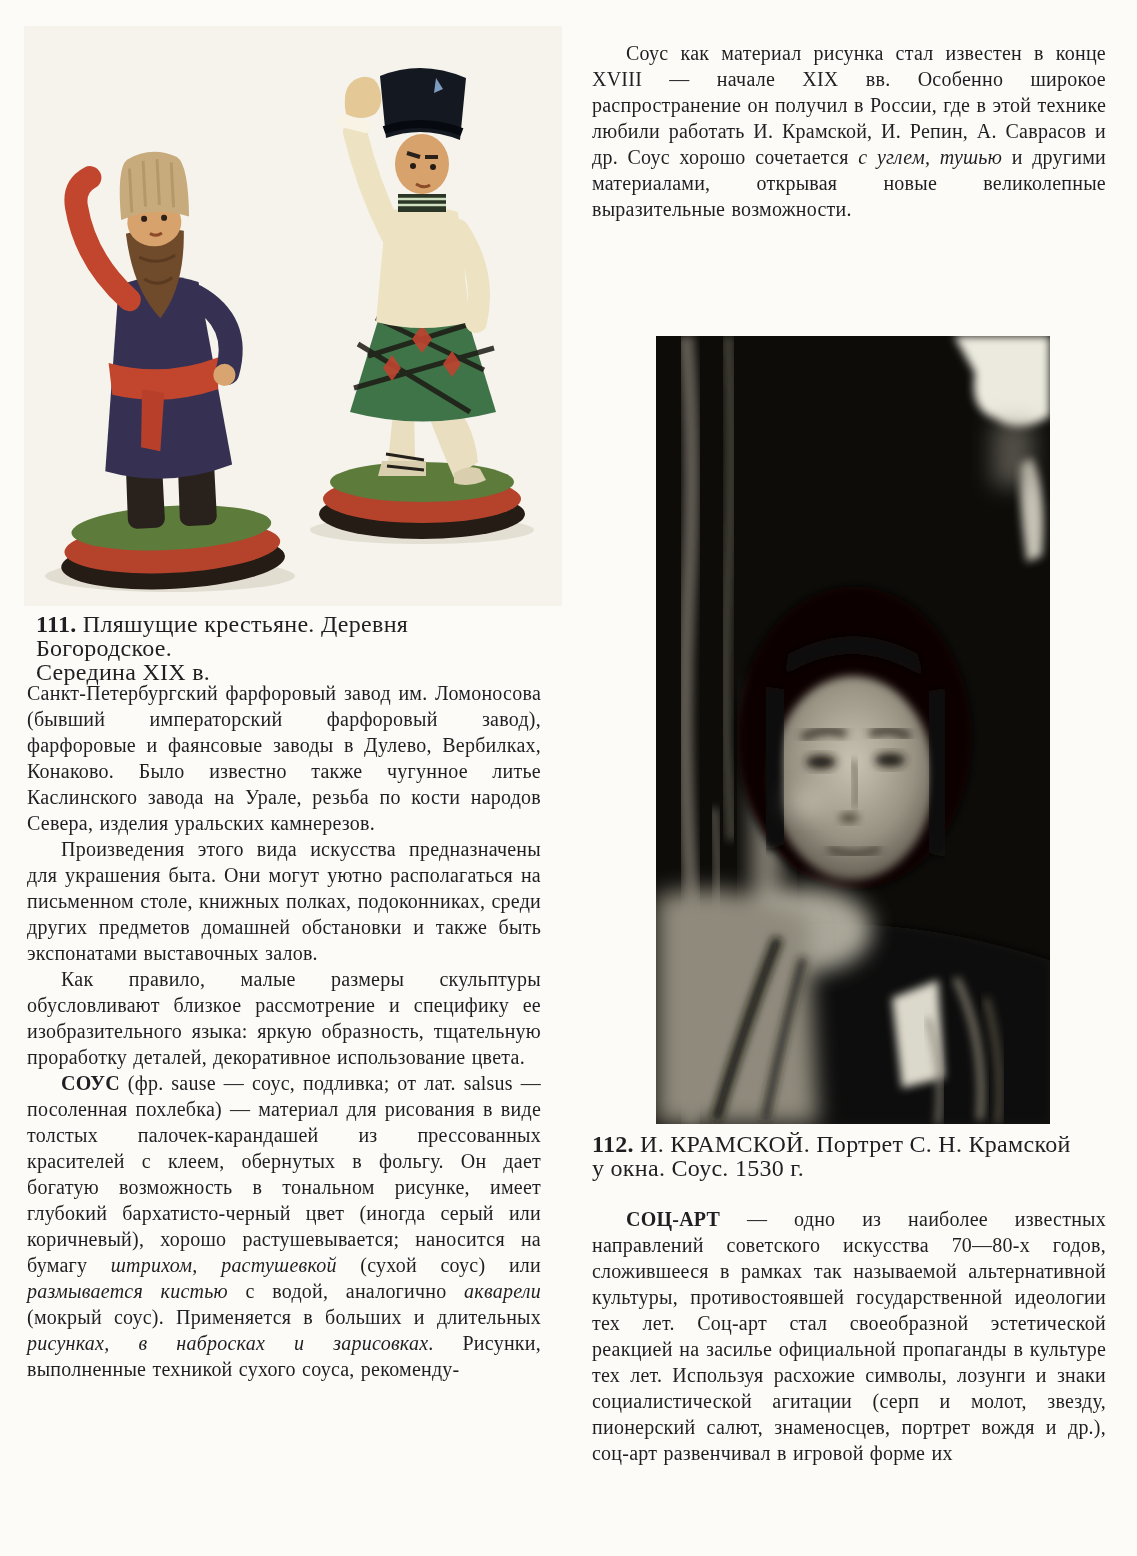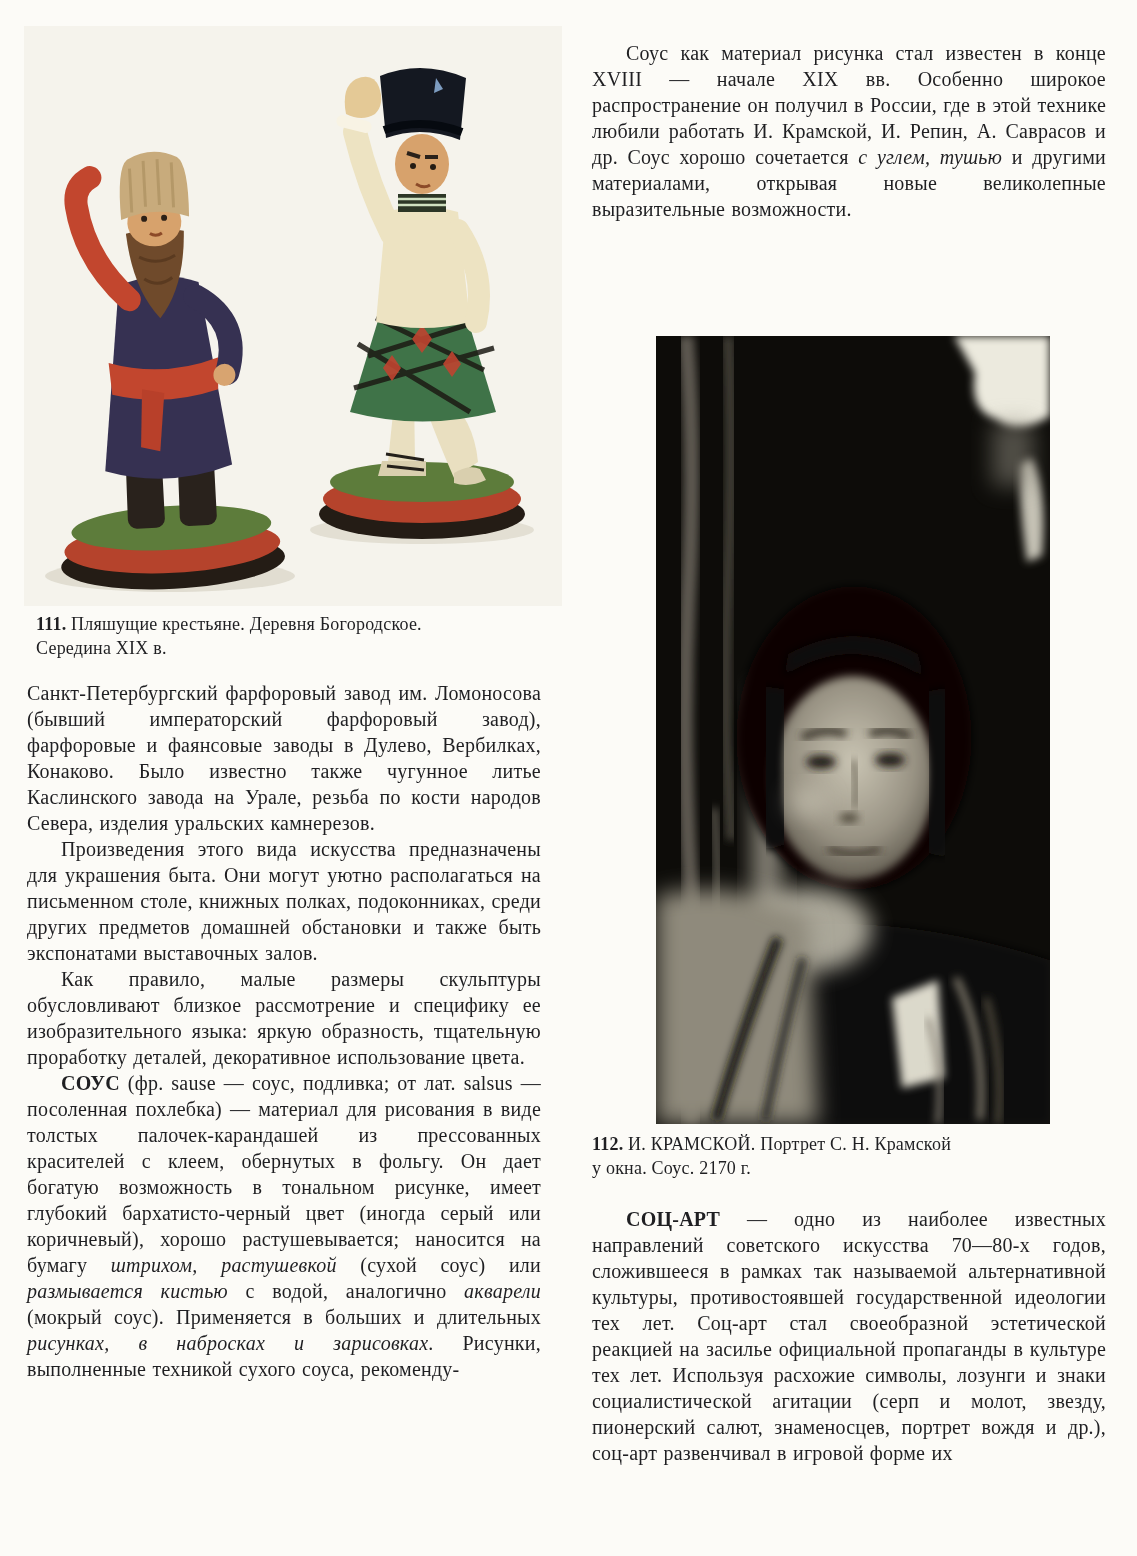--- a/index.html
+++ b/index.html
@@ -9,21 +9,21 @@
     background:#fcfbf7; color:#1f1f22; overflow:hidden;
     font-family:"Liberation Serif","DejaVu Serif",serif;
   }
   .abs { position:absolute; }
   .txt { font-size:20px; line-height:26px; text-align:justify; letter-spacing:0.012em; word-spacing:0.05em; hyphens:auto; }
   .txt p { margin:0; }
   .txt p.ind { text-indent:34px; }
   .entry-gap { margin-top:15px; }
   .bd { font-weight:bold; }
   .it { font-style:italic;margin-top:24px; }
-  .caption { font-size:18px; line-height:24px; text-align:left; letter-spacing:0.012em; }
+  .caption { font-size:24px; line-height:24px; text-align:left; letter-spacing:0.012em; }
   .pagenum { position:absolute; left:38px; top:1566px; font-size:22px; letter-spacing:0.02em; }
   figure { margin:0; }
   svg { display:block; }
 </style>
 </head>
 <body>
 
 <div class="page">
 
   <figure class="abs" style="left:24px; top:26px; width:538px; height:580px;">
@@ -155,21 +155,21 @@
       <path d="M236 662 l46 -18 6 98 -42 10 z" fill="#e7e4d6" filter="url(#b1)" opacity="0.95"></path>
 
       <path d="M300 642 q30 62 24 142" stroke="#7d7769" stroke-width="7" fill="none" filter="url(#b1)"></path>
       <path d="M330 662 q18 62 12 126" stroke="#55503f" stroke-width="6" fill="none" filter="url(#b1)"></path>
       <path d="M272 682 q16 52 10 106" stroke="#8a8478" stroke-width="5" fill="none" filter="url(#b1)"></path>
     </svg>
   </figure>
 
   <div class="abs caption" style="left:592px; top:1132px; width:480px;">
     <div><span class="bd">112.</span><span> И. КРАМСКОЙ. Портрет С. Н. Крамской</span></div>
-    <div>у окна. Соус. 2170 г.</div>
+    <div>у окна. Соус. 1530 г.</div>
   </div>
 
   <div class="abs txt" style="left:592px; top:1206px; width:514px;">
     <p class="ind"><span class="bd">СОЦ-АРТ</span><span> — одно из наиболее известных направлений советского искусства 70—80-х годов, сложившееся в рамках так называемой альтернативной культуры, противостоявшей государственной идеологии тех лет. Соц-арт стал своеобразной эстетической реакцией на засилье официальной пропаганды в культуре тех лет. Используя расхожие символы, лозунги и знаки социалистической агитации (серп и молот, звезду, пионерский салют, знаменосцев, портрет вождя и др.), соц-арт развенчивал в игровой форме их</span></p>
   </div>
 
   <div class="pagenum">72</div>
 
 </div>
 

